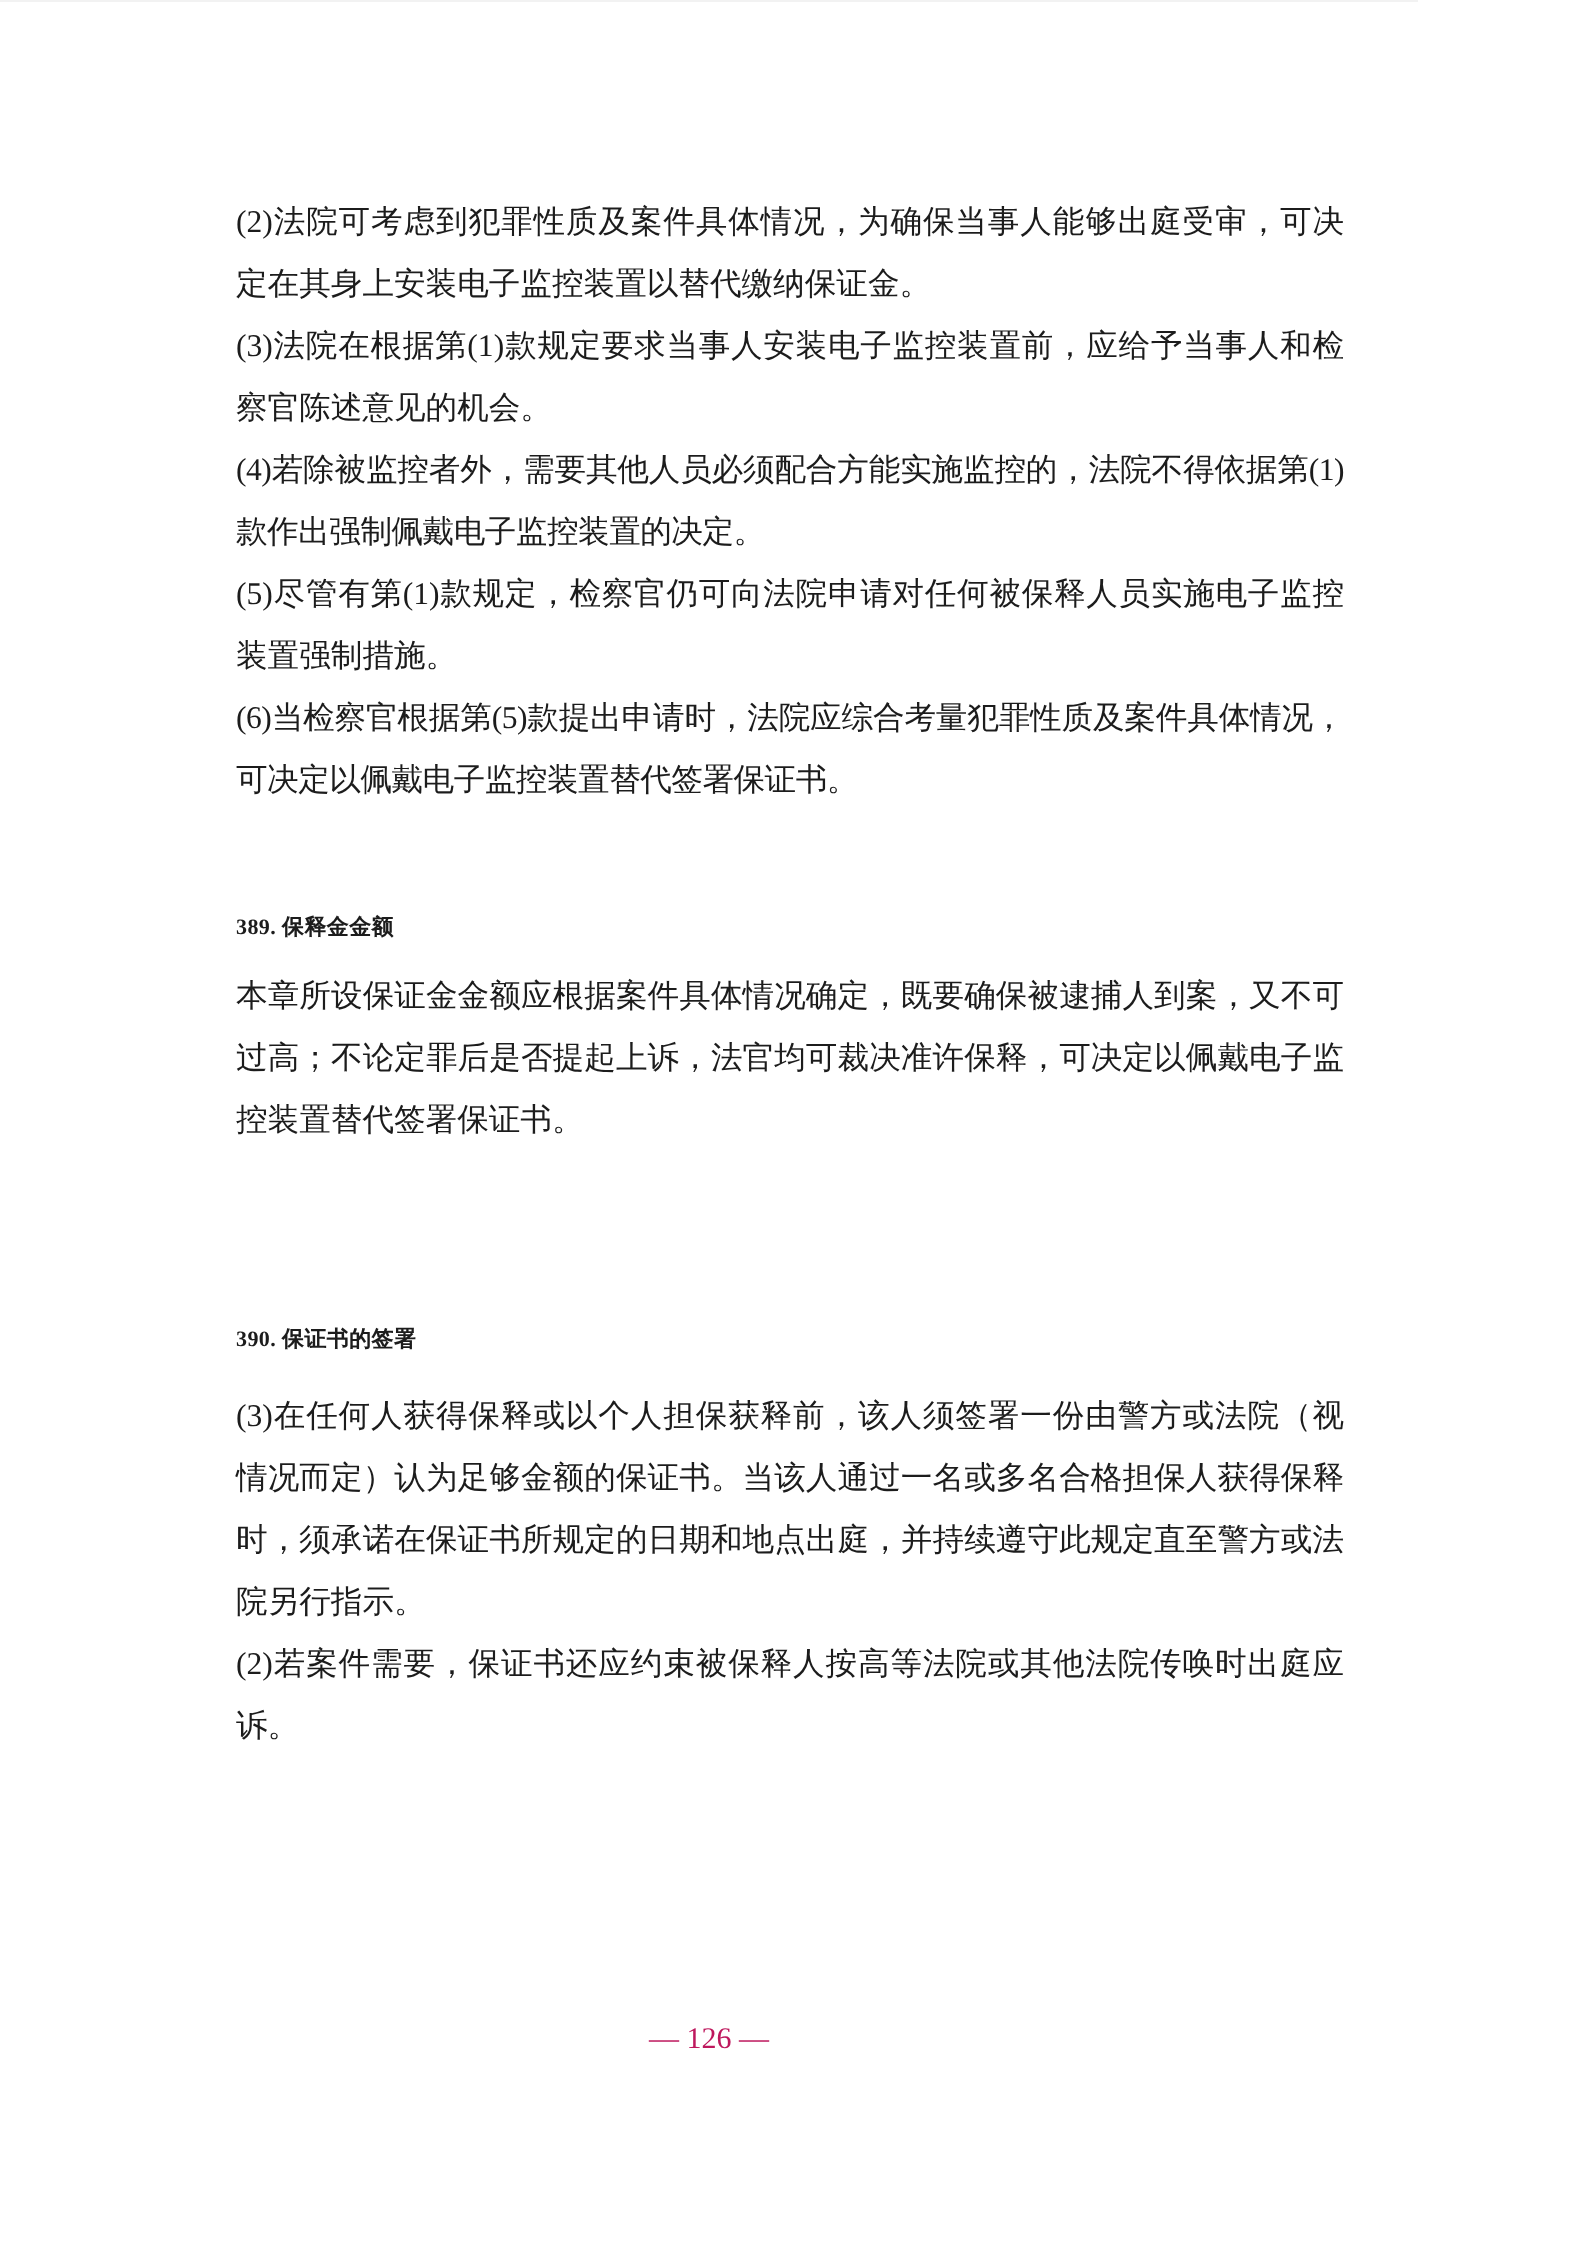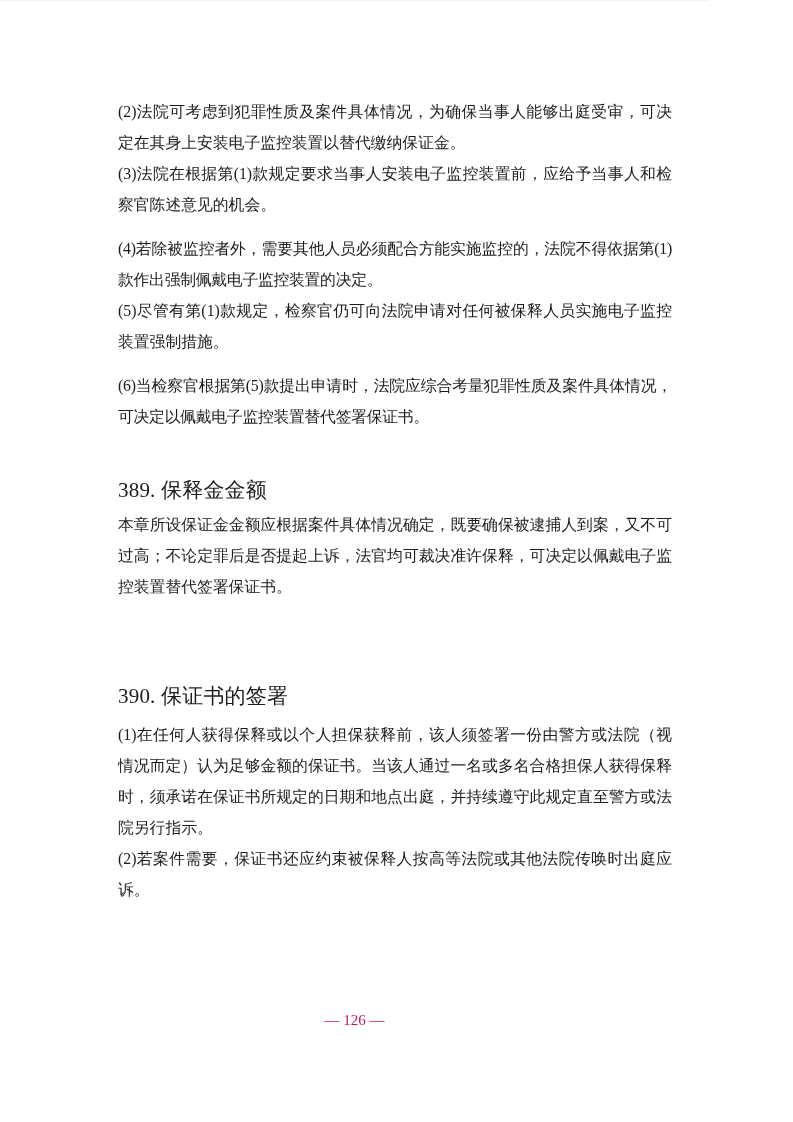--- a/index.html
+++ b/index.html
@@ -26,25 +26,24 @@
     font-size: 15.8px;
     line-height: 31px;
   }
   .content p {
     margin: 0;
     text-align: justify;
     text-justify: inter-character;
   }
   .content p.tight {
     letter-spacing: -0.25px;
-    margin-top: 13px;
   }
   .content h2 {
-    font-size: 21px;
-    font-weight: normal;
+    font-size: 11px;
+    font-weight: bold;
     line-height: 31px;
     margin: 0;
     letter-spacing: 0.2px;
   }
   .content h2.h-389 {
     margin-top: 43px;
     margin-bottom: 3px;
   }
   .content h2.h-390 {
     margin-top: 79px;
@@ -77,20 +76,20 @@
 
     <p class="tight">(6)当检察官根据第(5)款提出申请时，法院应综合考量犯罪性质及案件具体情况，可决定以佩戴电子监控装置替代签署保证书。</p>
 
 
     <h2 class="h-389">389. 保释金金额</h2>
 
     <p>本章所设保证金金额应根据案件具体情况确定，既要确保被逮捕人到案，又不可过高；不论定罪后是否提起上诉，法官均可裁决准许保释，可决定以佩戴电子监控装置替代签署保证书。</p>
 
     <h2 class="h-390">390. 保证书的签署</h2>
 
-    <p>(1)在任何人获得保释或以个人担保获释前，该人须签署一份由警方或法院（视情况而定）认为足够金额的保证书。当该人通过一名或多名合格担保人获得保释时，须承诺在保证书所规定的日期和地点出庭，并持续遵守此规定直至警方或法院另行指示。</p>
+    <p>(3)在任何人获得保释或以个人担保获释前，该人须签署一份由警方或法院（视情况而定）认为足够金额的保证书。当该人通过一名或多名合格担保人获得保释时，须承诺在保证书所规定的日期和地点出庭，并持续遵守此规定直至警方或法院另行指示。</p>
 
     <p>(2)若案件需要，保证书还应约束被保释人按高等法院或其他法院传唤时出庭应诉。</p>
 
   </div>
 
   <div class="footer">— 126 —</div>
 </div>
 
 </body></html>

